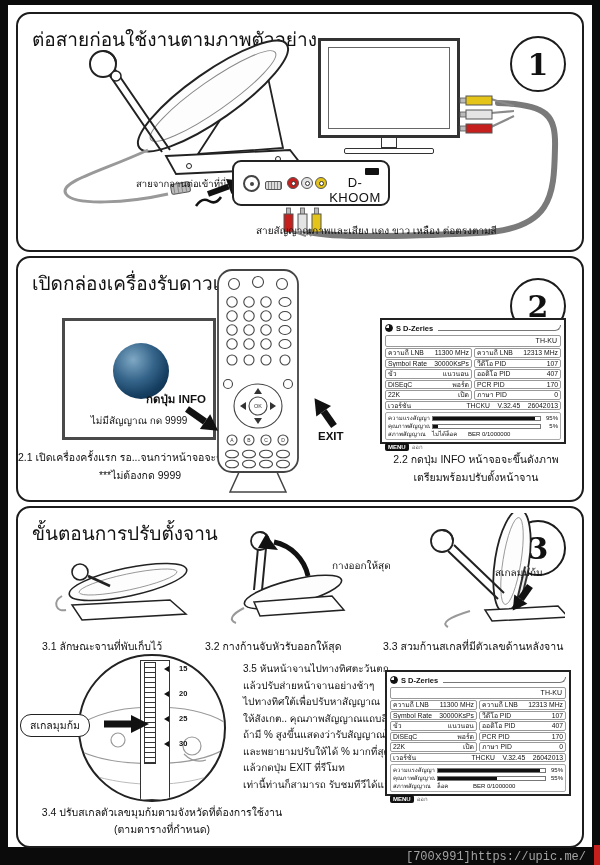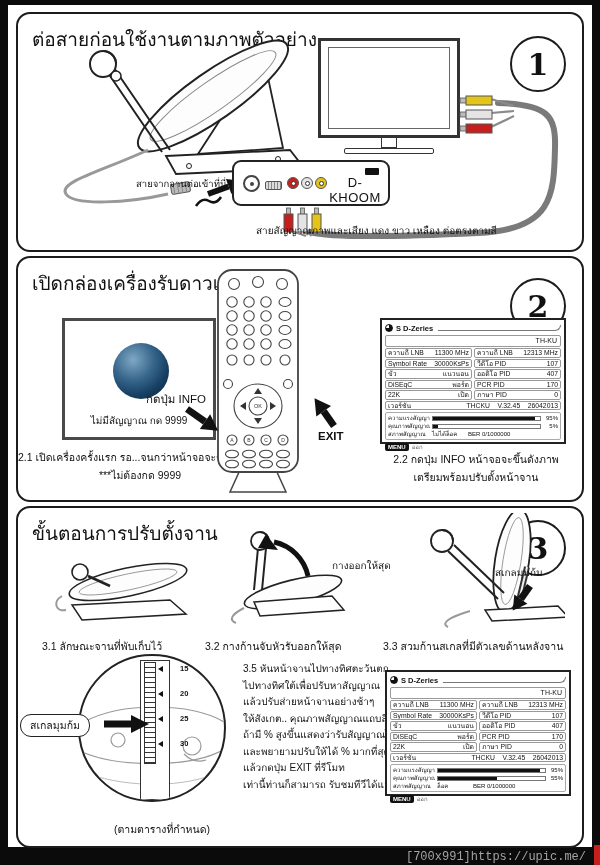--- a/index.html
+++ b/index.html
@@ -58,21 +58,21 @@
   .status-ber{flex:1;}
   .scr-foot{display:flex;align-items:center;gap:3px;margin-top:2px;}
   .menu-badge{background:#111;color:#fff;font-size:6px;font-weight:bold;padding:0 3px;height:8px;line-height:8px;border-radius:2px;}
   .menu-hint{font-size:6px;color:#666;}
   
   .mag{position:absolute;left:78px;top:654px;width:148px;height:148px;border:2px solid #222;border-radius:50%;
        background:#fff;overflow:hidden;box-sizing:border-box;}
   .pole{position:absolute;left:60px;top:4px;width:30px;height:140px;border:1.5px solid #333;background:#fff;box-sizing:border-box;}
   .ruler{position:absolute;left:64px;top:6px;width:12px;height:102px;border:1px solid #333;box-sizing:border-box;
          background:repeating-linear-gradient(to bottom,#fff 0 4px,#333 4px 5px);}
-  .tick-label{position:absolute;left:78px;font-size:7.5px;font-weight:bold;display:flex;align-items:center;gap:17px;}
+  .tick-label{position:absolute;left:84px;font-size:7.5px;font-weight:bold;display:flex;align-items:center;gap:10px;}
   .tri-left{width:0;height:0;border-top:3px solid transparent;border-bottom:3px solid transparent;border-right:5px solid #111;display:inline-block;}
   .pill{position:absolute;left:20px;top:714px;border:1.5px solid #222;border-radius:11px;background:#fff;
         font-size:10.5px;padding:2px 9px;white-space:nowrap;}
   .step35 div{font-size:10px;line-height:16.5px;white-space:nowrap;}
   .note-line{position:absolute;font-size:11px;white-space:nowrap;}
   .watermark{position:absolute;right:14px;bottom:1px;color:#a3a3a3;font-family:"Liberation Mono",monospace;font-size:12px;}
   .red-strip{position:absolute;right:0;bottom:0;width:6px;height:20px;background:#c5201d;}
   svg{display:block;}
 </style>
 </head>
@@ -227,21 +227,21 @@
         <ellipse cx="69" cy="196" rx="6.5" ry="3.8"></ellipse>
     </g>
     <g font-size="5" fill="#333" text-anchor="middle">
       <text x="18" y="174">A</text>
       <text x="35" y="174">B</text>
       <text x="52" y="174">C</text>
       <text x="69" y="174">D</text>
     </g>
   </svg>
 
-  <div class="small-label" style="left:146px;top:390px;font-weight:normal;font-size:11.5px;">กดปุ่ม INFO</div>
+  <div class="small-label" style="left:146px;top:390px;font-weight:bold;font-size:11.5px;">กดปุ่ม INFO</div>
   <svg class="abs" style="left:182px;top:402px;" width="50" height="40" viewBox="0 0 50 40">
     <g transform="translate(5,7) rotate(35)" fill="#111">
       <rect x="0" y="-3.5" width="22" height="7"></rect>
         <polygon points="22,-9 38,0 22,9"></polygon>
     </g>
   </svg>
 
   <div class="small-label" style="left:318px;top:430px;font-weight:bold;font-size:11.5px;">EXIT</div>
   <svg class="abs" style="left:302px;top:394px;" width="38" height="38" viewBox="0 0 38 38">
     <g transform="translate(32,32) rotate(-125)" fill="#111">
@@ -421,26 +421,27 @@
         <span>30</span>
       </div>
   </div>
   <div class="pill">สเกลมุมก้ม</div>
   <svg class="abs" style="left:102px;top:714px;" width="48" height="20" viewBox="0 0 48 20">
     <g transform="translate(2,10)" fill="#111">
       <rect x="0" y="-3.5" width="27" height="7"></rect>
         <polygon points="27,-9 45,0 27,9"></polygon>
     </g>
   </svg>
+  <div class="cap" style="left:22px;top:804px;width:280px;">3.4  ปรับสเกลตัวเลขมุมก้มตามจังหวัดที่ต้องการใช้งาน</div>
   <div class="cap" style="left:22px;top:821px;width:280px;">(ตามตารางที่กำหนด)</div>
 
   <div class="abs step35" style="left:243px;top:661px;width:148px;">
     <div>3.5 หันหน้าจานไปทางทิศตะวันตก</div>
+    <div>แล้วปรับส่ายหน้าจานอย่างช้าๆ</div>
     <div>ไปทางทิศใต้เพื่อปรับหาสัญญาณ</div>
-    <div>แล้วปรับส่ายหน้าจานอย่างช้าๆ</div>
     <div>ให้สังเกต.. คุณภาพสัญญาณแถบสีเขียว</div>
     <div>ถ้ามี % สูงขึ้นแสดงว่ารับสัญญาณได้</div>
     <div>และพยายามปรับให้ได้ % มากที่สุด</div>
     <div>แล้วกดปุ่ม EXIT ที่รีโมท</div>
     <div>เท่านี้ท่านก็สามารถ รับชมทีวีได้แล้ว...</div>
   </div>
 
   <div class="scr" style="left:385px;top:670px;">
     <div class="scr-head">
       <span class="scr-icon"></span>

